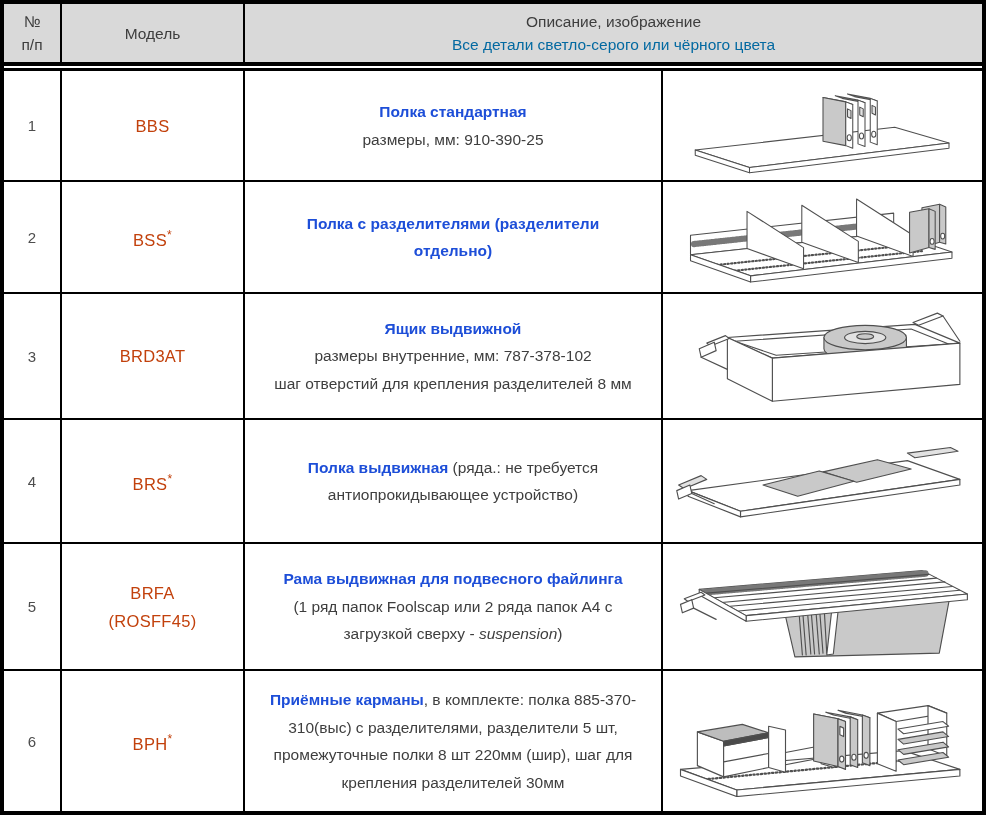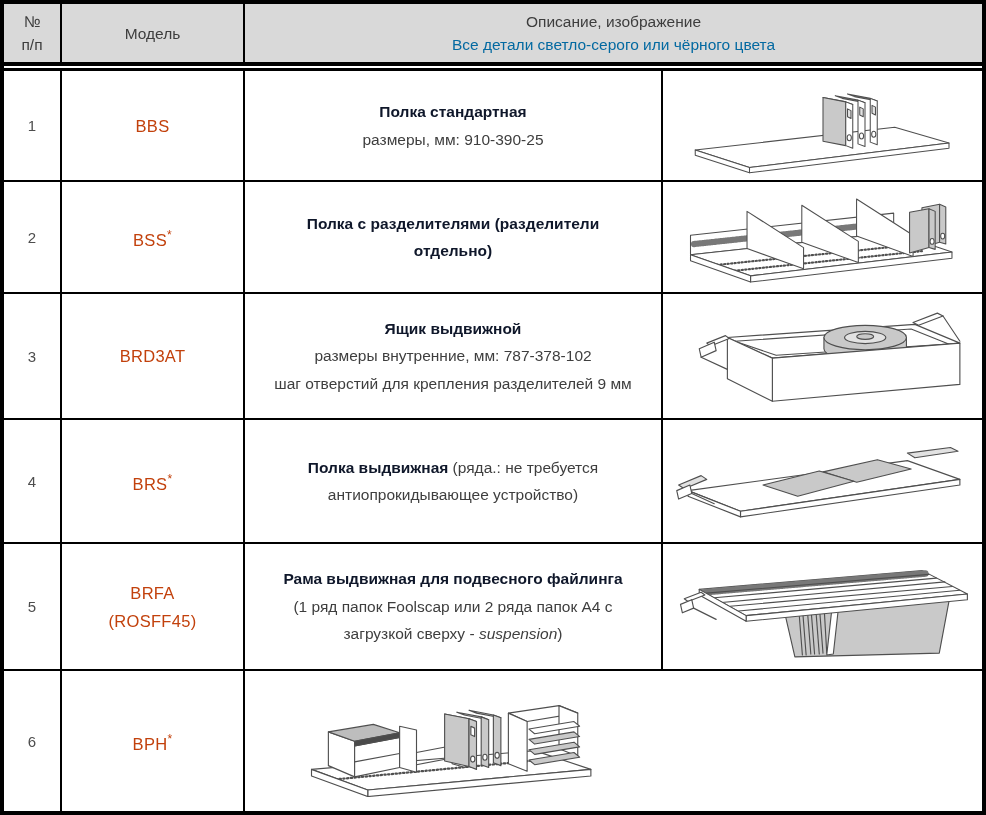--- a/index.html
+++ b/index.html
@@ -30,21 +30,21 @@
   .divider {
     grid-column: 1 / 5;
     background: linear-gradient(to bottom, #000 0 4px, #fff 4px 6px, #000 6px 9px);
   }
 
   
   .num  { font-size: 15px; color: #4d4d4d; }
   .model { font-size: 16.5px; color: #c2410c; line-height: 28px; letter-spacing: .3px; }
   .model sup { font-size: 12px; vertical-align: 7px; }
   .desc { font-size: 15.5px; line-height: 27.5px; color: #3e3e3e; padding: 0 14px; }
-  .desc b { color: #0f172a; }
+  .desc b { color: #1d4ed8; }
   .w345 { max-width: 345px; } .w350 { max-width: 350px; }
   .w370 { max-width: 370px; } .w380 { max-width: 380px; } .w385 { max-width: 385px; }
   .gap { }
 
   
   .img svg { width: 300px; height: auto; max-height: calc(100% - 4px); }
   .img svg * { stroke: #4f4f4f; stroke-width: 1.2; stroke-linejoin: round; stroke-linecap: round; fill: #fff; }
   .img svg .gray  { fill: #c9c9c9; }
   .img svg .lgray { fill: #e2e2e2; }
   .img svg .dgray { fill: #bdbdbd; }
@@ -128,21 +128,21 @@
     </svg>
   </div>
 
   <div class="cell num">3</div>
   <div class="cell model">
     <div><span>BRD3AT</span></div>
   </div>
   <div class="cell desc">
     <div class="w385"><b>Ящик выдвижной</b></div>
     <div class="w385">размеры внутренние, мм: 787-378-102</div>
-    <div class="w370">шаг отверстий для крепления разделителей 9 мм</div>
+    <div class="w370">шаг отверстий для крепления разделителей 8 мм</div>
   </div>
   <div class="cell img noright">
     <svg viewBox="0 0 320 120">
       <polygon points="256,24 282,14 288,17 262,27"></polygon>
       <line x1="288" y1="17" x2="306" y2="44"></line>
       <polygon points="58,40 258,26 306,46 106,62"></polygon>
       <polygon points="66,44 254,31 294,47 110,59"></polygon>
       <path class="gray" d="M161,40 L161,52 A44,13 0 0 0 249,52 L249,40 Z"></path>
       <ellipse class="gray" cx="205" cy="40" rx="44" ry="13"></ellipse>
       <ellipse class="lgray" cx="205" cy="40" rx="22" ry="6.5"></ellipse>
@@ -206,20 +206,23 @@
       <polygon points="28,42 28,48 78,76 78,70"></polygon>
       <polygon points="12,52 30,45 34,48 16,55"></polygon>
       <polygon points="8,58 20,53 22,62 10,67"></polygon>
       <line x1="22" y1="62" x2="46" y2="74"></line>
     </svg>
   </div>
 
   <div class="cell num nobottom">6</div>
   <div class="cell model nobottom">
     <div><span>BPH</span><sup>*</sup></div>
+  </div>
+  <div class="cell desc nobottom">
+    <div class="w380"><b>Приёмные карманы</b><span>, в комплекте: полка 885-370-310(выс) с разделителями, разделители 5 шт, промежуточные полки 8 шт 220мм (шир), шаг для крепления разделителей 30мм</span></div>
   </div>
   <div class="cell img noright nobottom">
     <svg viewBox="0 0 320 120">
       <polygon points="8,90 246,70 306,90 68,112"></polygon>
       <line class="dashes" x1="30" y1="101" x2="252" y2="80"></line>
       <polygon points="68,112 306,90 306,97 68,119"></polygon>
       <polygon points="8,90 8,97 68,119 68,112"></polygon>
       <polygon points="26,86 26,50 54,60 54,98"></polygon>
       <polygon points="54,65 102,56 102,88 54,98"></polygon>
       <line x1="54" y1="82" x2="102" y2="73"></line>

